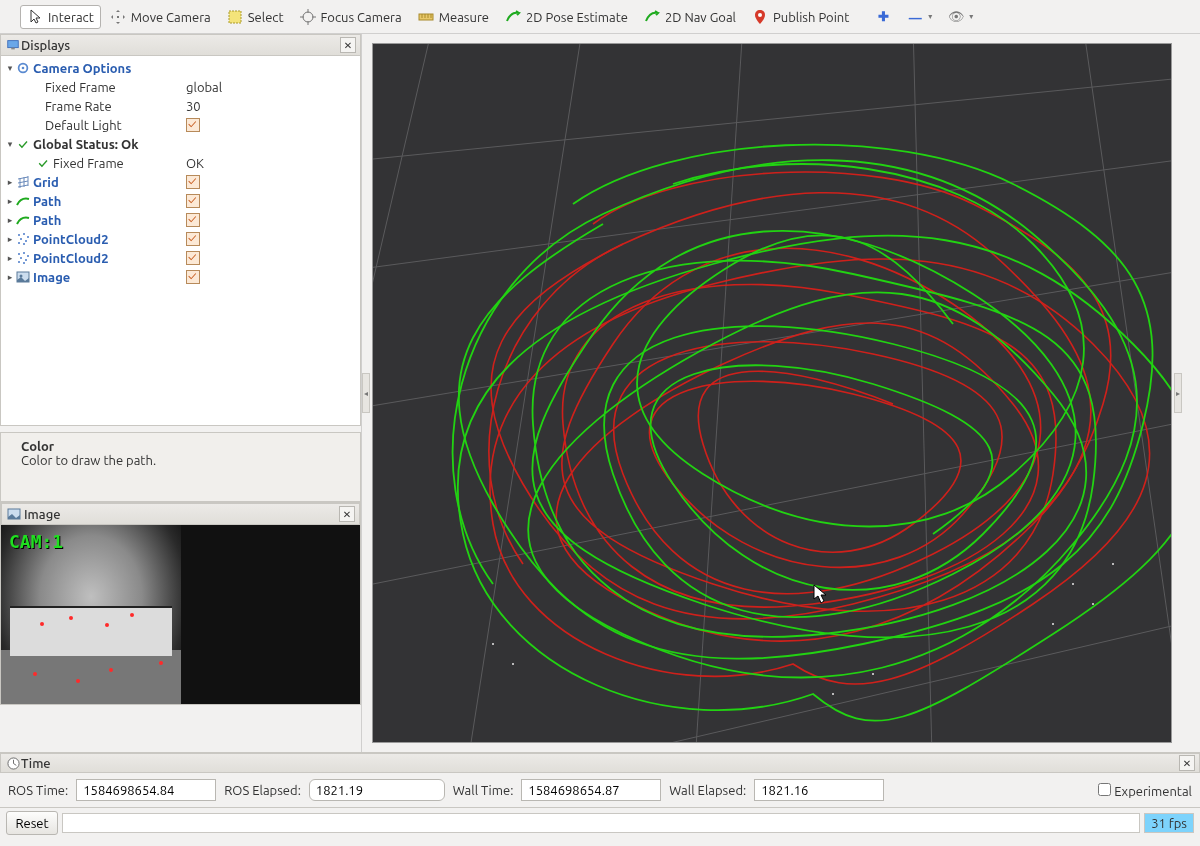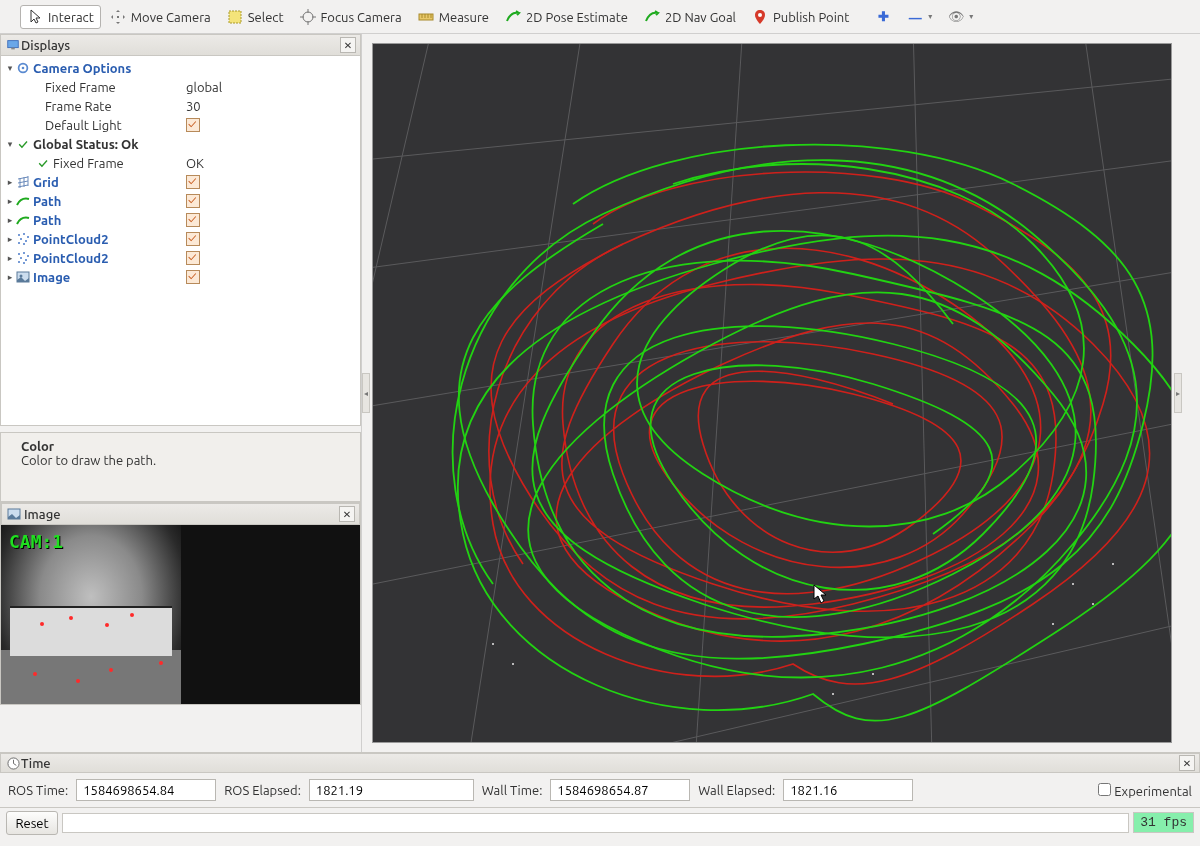--- a/index.html
+++ b/index.html
@@ -43,21 +43,21 @@
 .viewport svg { position: absolute; top: 0; left: 0; }
 .cursor-3d { position: absolute; left: 820px; top: 580px; color: #fff; font-size: 16px; pointer-events: none; }
 .time-panel { border-top: 1px solid #c9c7c2; }
 .time-header { height: 20px; }
 .time-body { display: flex; align-items: center; gap: 8px; padding: 4px 8px; height: 34px; }
 .time-body label { white-space: nowrap; }
 .time-body input[type="text"] { height: 22px; border: 1px solid #b9b7b2; padding: 0 6px; background: #fff; }
 .time-body .spacer { flex: 1; }
 .bottom-row { display: flex; align-items: center; gap: 4px; padding: 3px 6px; border-top: 1px solid #c9c7c2; height: 30px; }
 .bottom-row .status-bar { flex: 1; height: 20px; border: 1px solid #c9c7c2; background: #fff; }
-.fps { border: 1px solid #c9c7c2; padding: 2px 6px; background: #86efac; font-family: Liberation Mono, monospace; }
+.fps { border: 1px solid #c9c7c2; padding: 2px 6px; background: #7dd3fc; }
 .icon-dots { width: 14px; height: 14px; }
 .path-arc { width: 14px; height: 10px; }
 </style>
 </head>
 <body>
 
 <div class="toolbar">
   <div class="tool-btn active">
     <span class="tool-icon">
         <svg viewBox="0 0 16 16" width="16" height="16">
@@ -381,21 +381,21 @@
           <path d="M7 3 V7 L10 9" stroke="#666" fill="none"></path>
         </svg>
       </span>
     <span>Time</span>
     <span class="x">✕</span>
   </div>
   <div class="time-body">
     <label>ROS Time:</label>
     <input type="text" style="width: 140px;" value="1584698654.84">
     <label>ROS Elapsed:</label>
-    <input type="text" style="width: 165px;" value="1821.19">
+    <input type="text" style="width: 136px; border-radius: 6px;" value="1821.19">
     <label>Wall Time:</label>
     <input type="text" style="width: 140px;" value="1584698654.87">
     <label>Wall Elapsed:</label>
     <input type="text" style="width: 130px;" value="1821.16">
     <span class="spacer"></span>
     <label><input type="checkbox" style=""> <span>Experimental</span></label>
   </div>
 </div>
 
 <div class="bottom-row">

